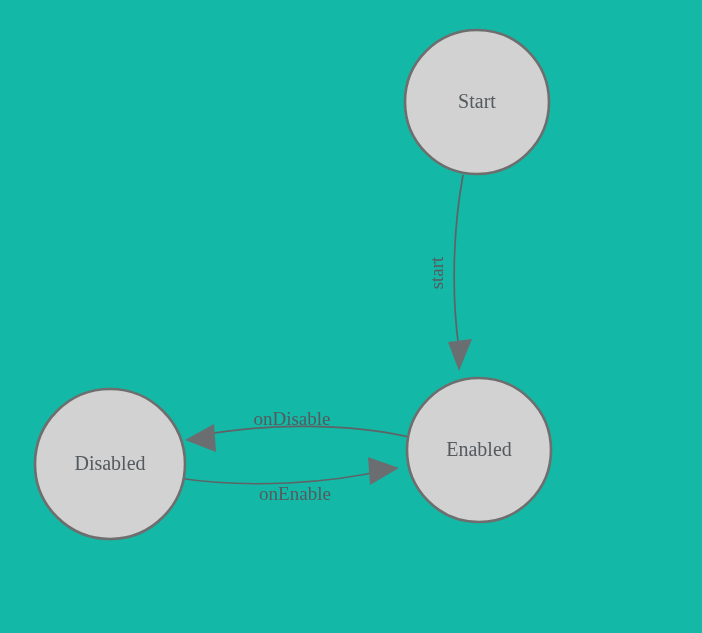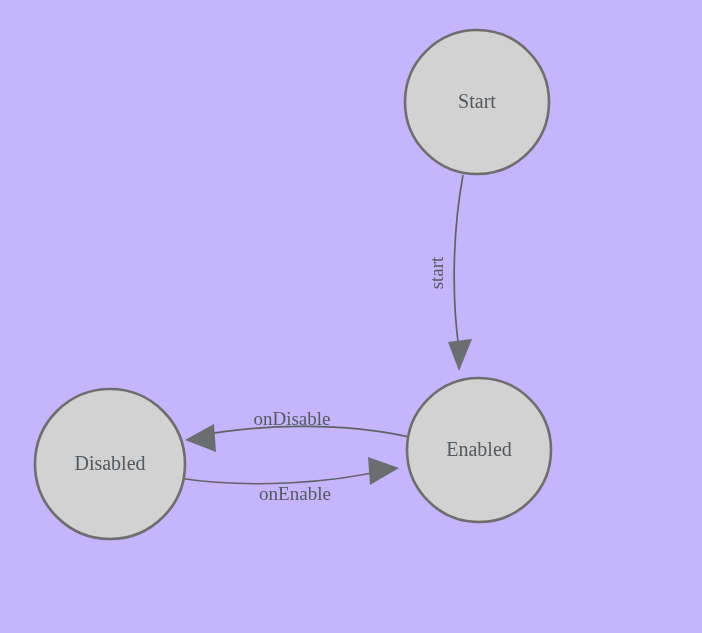--- a/index.html
+++ b/index.html
@@ -7,21 +7,21 @@
     padding: 0;
     background: #ffffff;
   }
   body {
     font-family: "Liberation Serif", serif;
   }
   #diagram-canvas {
     position: relative;
     width: 702px;
     height: 633px;
-    background: #c4b5fd;
+    background: #14b8a6;
     overflow: hidden;
   }
   #diagram-svg {
     position: absolute;
     top: 0;
     left: 0;
     width: 702px;
     height: 633px;
     display: block;
   }

